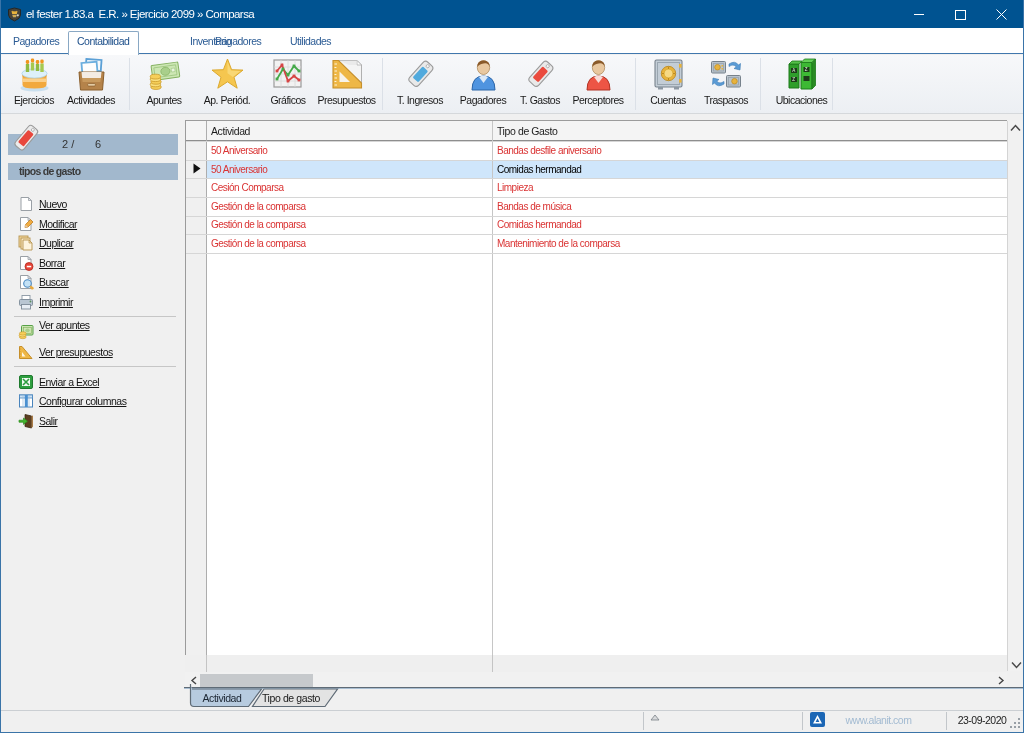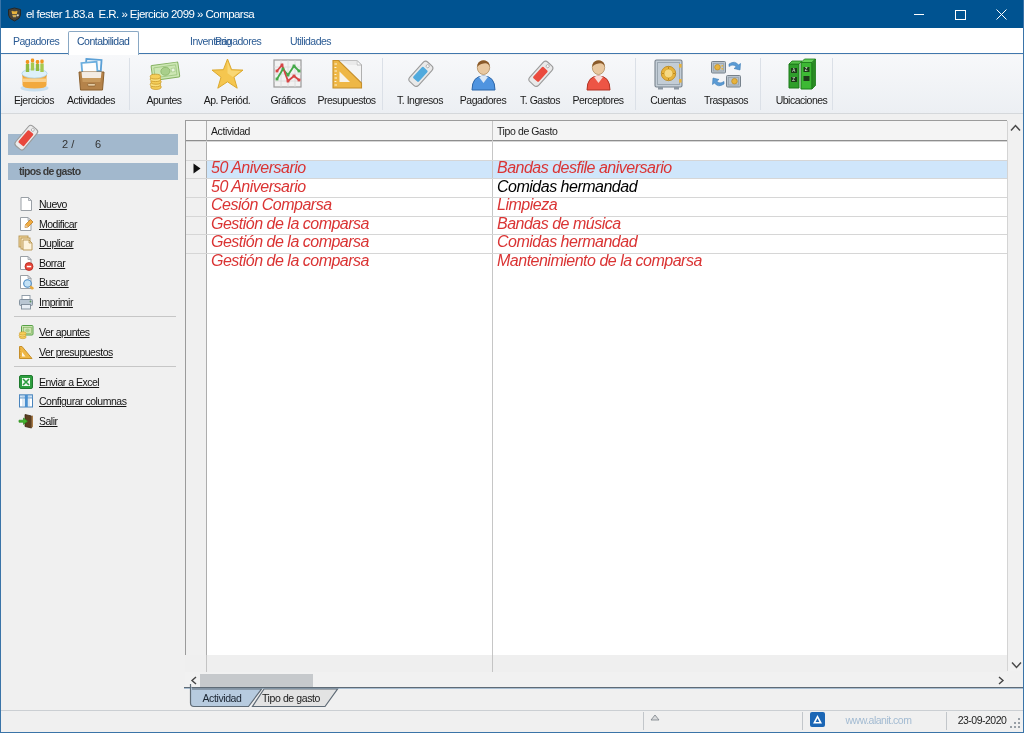--- a/index.html
+++ b/index.html
@@ -32,21 +32,21 @@
   #gridtop{left:185px;top:120px;width:822px;height:1px;background:#9b9b9b;}
   #gridleft{left:185px;top:120px;width:1px;height:567px;background:#9b9b9b;}
   #gridwhite{left:186px;top:121px;width:821px;height:534px;background:#fff;}
   #selcol{left:186px;top:121px;width:20px;height:534px;background:#f0f0f0;}
   #ghead{left:186px;top:121px;width:821px;height:19px;background:#f4f4f4;border-bottom:1px solid #8e8e8e;}
   .hdr{top:124px;height:14px;line-height:14px;font-size:10.5px;color:#1c1c1c;letter-spacing:-0.4px;}
   #vline1{left:206px;top:121px;width:1px;height:534px;background:#adadad;}
   #vline2{left:492px;top:121px;width:1px;height:534px;background:#c6c6c6;}
   .grow{left:207px;width:800px;height:18.6px;}
   .rowline{left:186px;width:821px;height:1px;background:#d6d6d6;}
-  .gtxt{position:absolute;top:20px;height:13px;line-height:13px;font-size:16px;color:#da3434;letter-spacing:-0.5px;font-style:italic;}
+  .gtxt{position:absolute;top:3px;height:13px;line-height:13px;font-size:10px;color:#da3434;letter-spacing:-0.5px;}
   #selrow{left:206.5px;top:159.6px;width:800.5px;height:18.6px;background:#cfe6fb;}
   #tri{left:193px;top:163px;}
   
   #grayband{left:185px;top:655px;width:822px;height:17px;background:#efefef;}
   #hsb{left:185px;top:672px;width:822px;height:15px;background:#f1f1f1;}
   #hthumb{left:200px;top:673.5px;width:113px;height:13px;background:#c6c9cc;}
   #vsb{left:1007px;top:121px;width:15px;height:550px;background:#f1f1f1;border-left:1px solid #d4d4d4;box-sizing:border-box;}
   
   #tabline1{left:184px;top:687px;width:839px;height:1px;background:#5f6b76;}
   #tabline2{left:184px;top:688px;width:839px;height:1px;background:#a9bed2;}
@@ -340,21 +340,21 @@
       <path d="M13.5 3 L15 2.5 L15 13.8 L13.5 15 Z" fill="#a87b47"></path>
       <path d="M1 7.2 L5.5 7.2 L5.5 5 L9.5 8.2 L5.5 11.4 L5.5 9.2 L1 9.2 Z" fill="#43b52e" stroke="#2d8c1c" stroke-width="0.7"></path>
     </svg>
   <div class="abs sitem" style="top:197px">Nuevo</div>
   <div class="abs sitem" style="top:216.6px">Modificar</div>
   <div class="abs sitem" style="top:236.2px">Duplicar</div>
   <div class="abs sitem" style="top:255.8px">Borrar</div>
   <div class="abs sitem" style="top:275.4px">Buscar</div>
   <div class="abs sitem" style="top:295px">Imprimir</div>
   <div class="abs ssep" style="top:316px"></div>
-  <div class="abs sitem" style="top:325px">Ver apuntes</div>
+  <div class="abs sitem" style="top:318px">Ver apuntes</div>
   <div class="abs sitem" style="top:344.8px">Ver presupuestos</div>
   <div class="abs ssep" style="top:366px"></div>
   <div class="abs sitem" style="top:374.8px">Enviar a Excel</div>
   <div class="abs sitem" style="top:394.3px">Configurar columnas</div>
   <div class="abs sitem" style="top:413.8px">Salir</div>
 
   <div class="abs" id="gridwhite"></div>
   <div class="abs" id="selcol"></div>
   <div class="abs" id="ghead"></div>
   <div class="abs" id="gridtop"></div>

